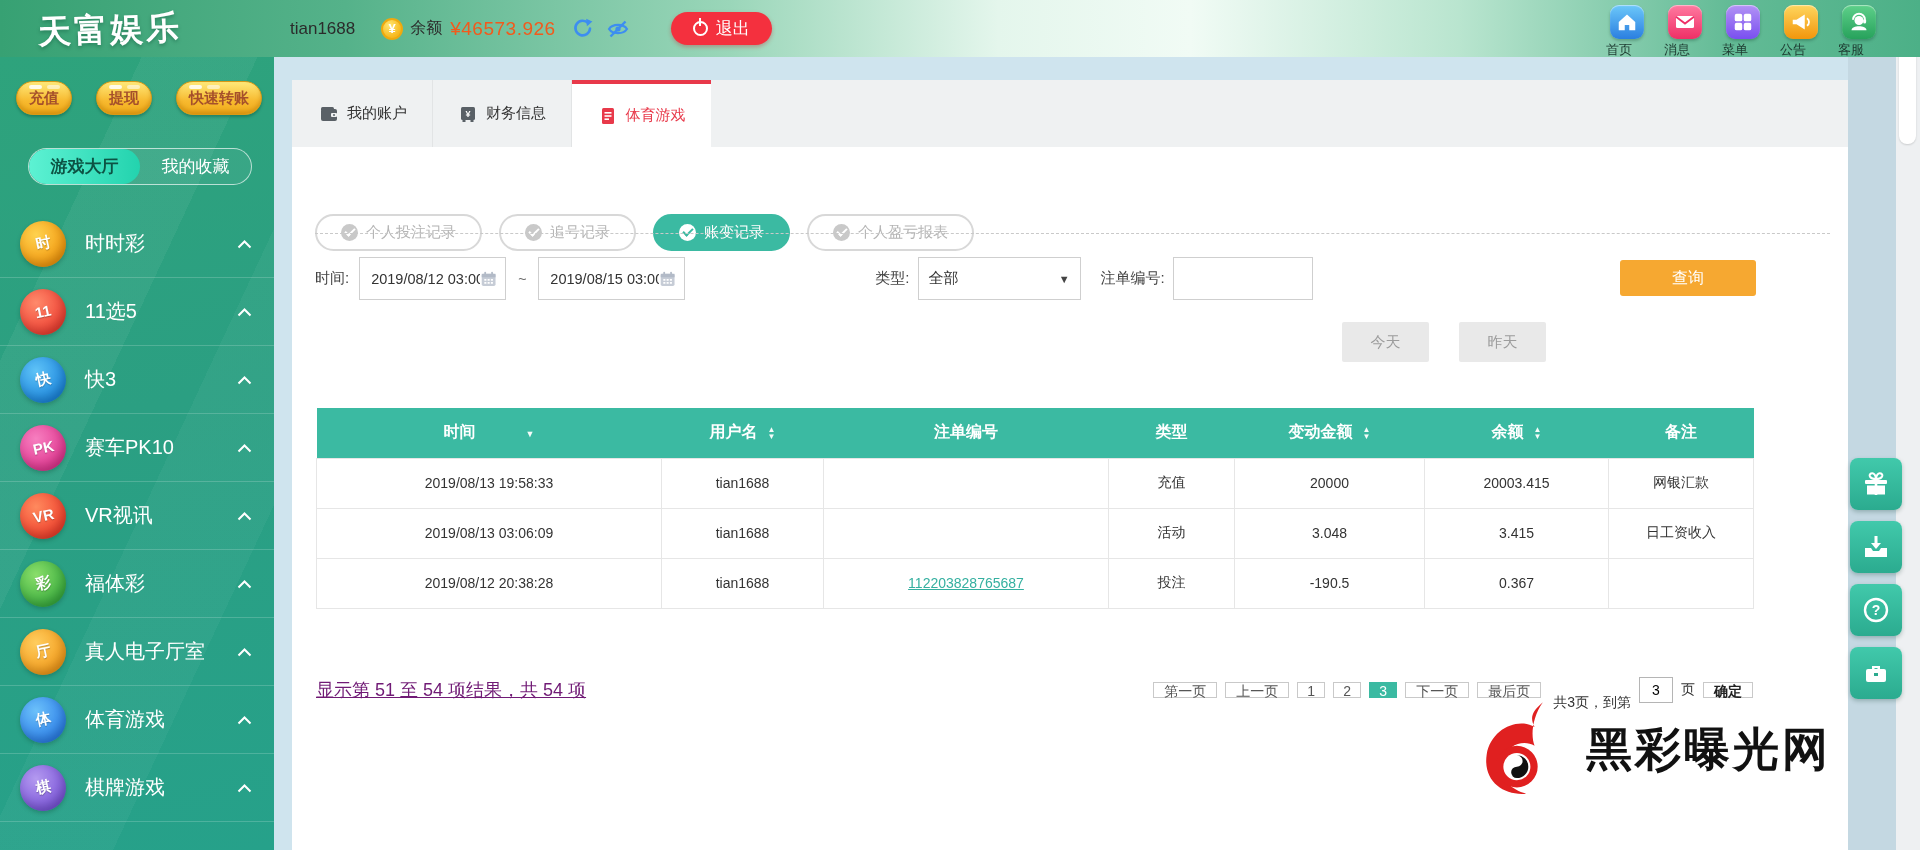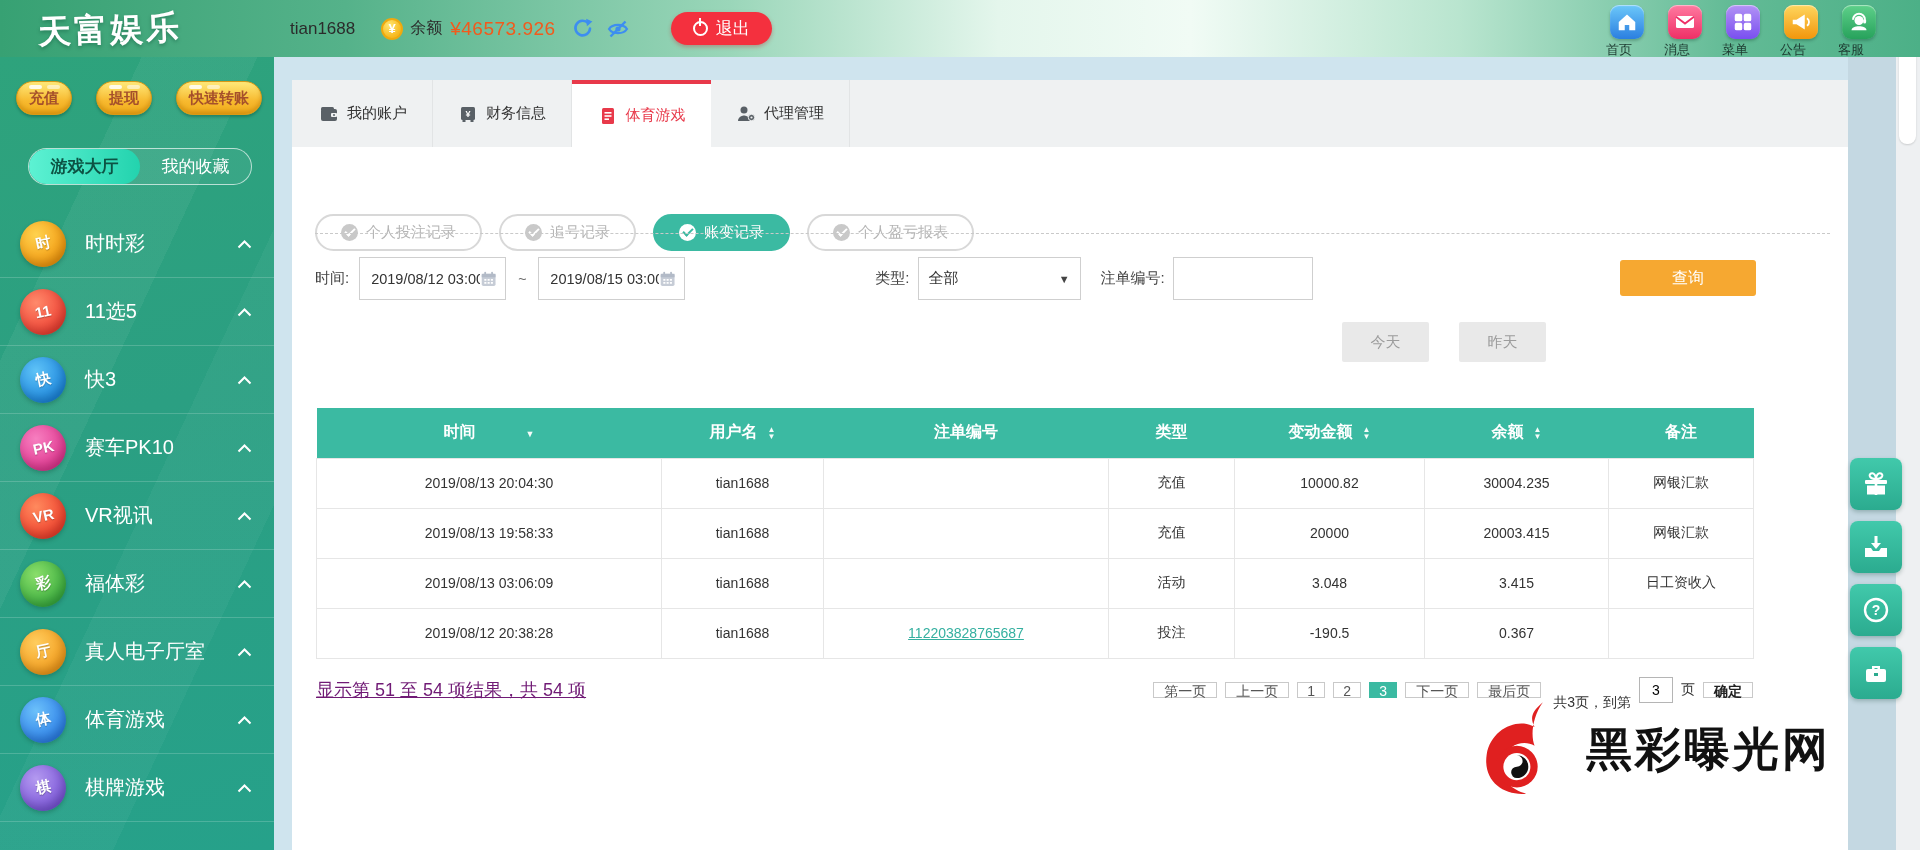--- a/index.html
+++ b/index.html
@@ -323,29 +323,20 @@
         <span>财务信息</span>
       </div>
       <div class="mtab active">
         <svg width="20" height="20" viewBox="0 0 20 20">
             <rect x="4" y="2" width="12" height="16" rx="1.5" fill="#e8394a"></rect>
             <rect x="6.5" y="6" width="7" height="1.6" fill="#fff"></rect>
             <rect x="6.5" y="9.2" width="7" height="1.6" fill="#fff"></rect>
             <rect x="6.5" y="12.4" width="4.5" height="1.6" fill="#fff"></rect>
           </svg>
         <span>体育游戏</span>
-      </div>
-      <div class="mtab">
-        <svg width="20" height="20" viewBox="0 0 20 20">
-            <circle cx="8" cy="6" r="3.5" fill="#596066"></circle>
-            <path d="M2 17 c0 -4.5 5 -5.5 6 -5.5 s6 1 6 5.5 z" fill="#596066"></path>
-            <circle cx="15.5" cy="13.5" r="3.2" fill="#596066" stroke="#eff1f2" stroke-width="1"></circle>
-            <circle cx="15.5" cy="13.5" r="1.1" fill="#eff1f2"></circle>
-          </svg>
-        <span>代理管理</span>
       </div>
     </div>
 
     <div class="pill-row">
       <div class="pill">
         <span class="check"></span>
         <span>个人投注记录</span>
       </div>
       <div class="pill">
         <span class="check"></span>
@@ -439,29 +430,20 @@
                 <i>▼</i>
               </span></th>
             <th><span>余额</span><span class="sorts">
                 <i>▲</i>
                 <i>▼</i>
               </span></th>
             <th><span>备注</span></th>
           </tr>
         </thead>
         <tbody>
-          <tr>
-            <td>2019/08/13 20:04:30</td>
-            <td>tian1688</td>
-            <td></td>
-            <td>充值</td>
-            <td>10000.82</td>
-            <td>30004.235</td>
-            <td>网银汇款</td>
-          </tr>
           <tr>
             <td>2019/08/13 19:58:33</td>
             <td>tian1688</td>
             <td></td>
             <td>充值</td>
             <td>20000</td>
             <td>20003.415</td>
             <td>网银汇款</td>
           </tr>
           <tr>

